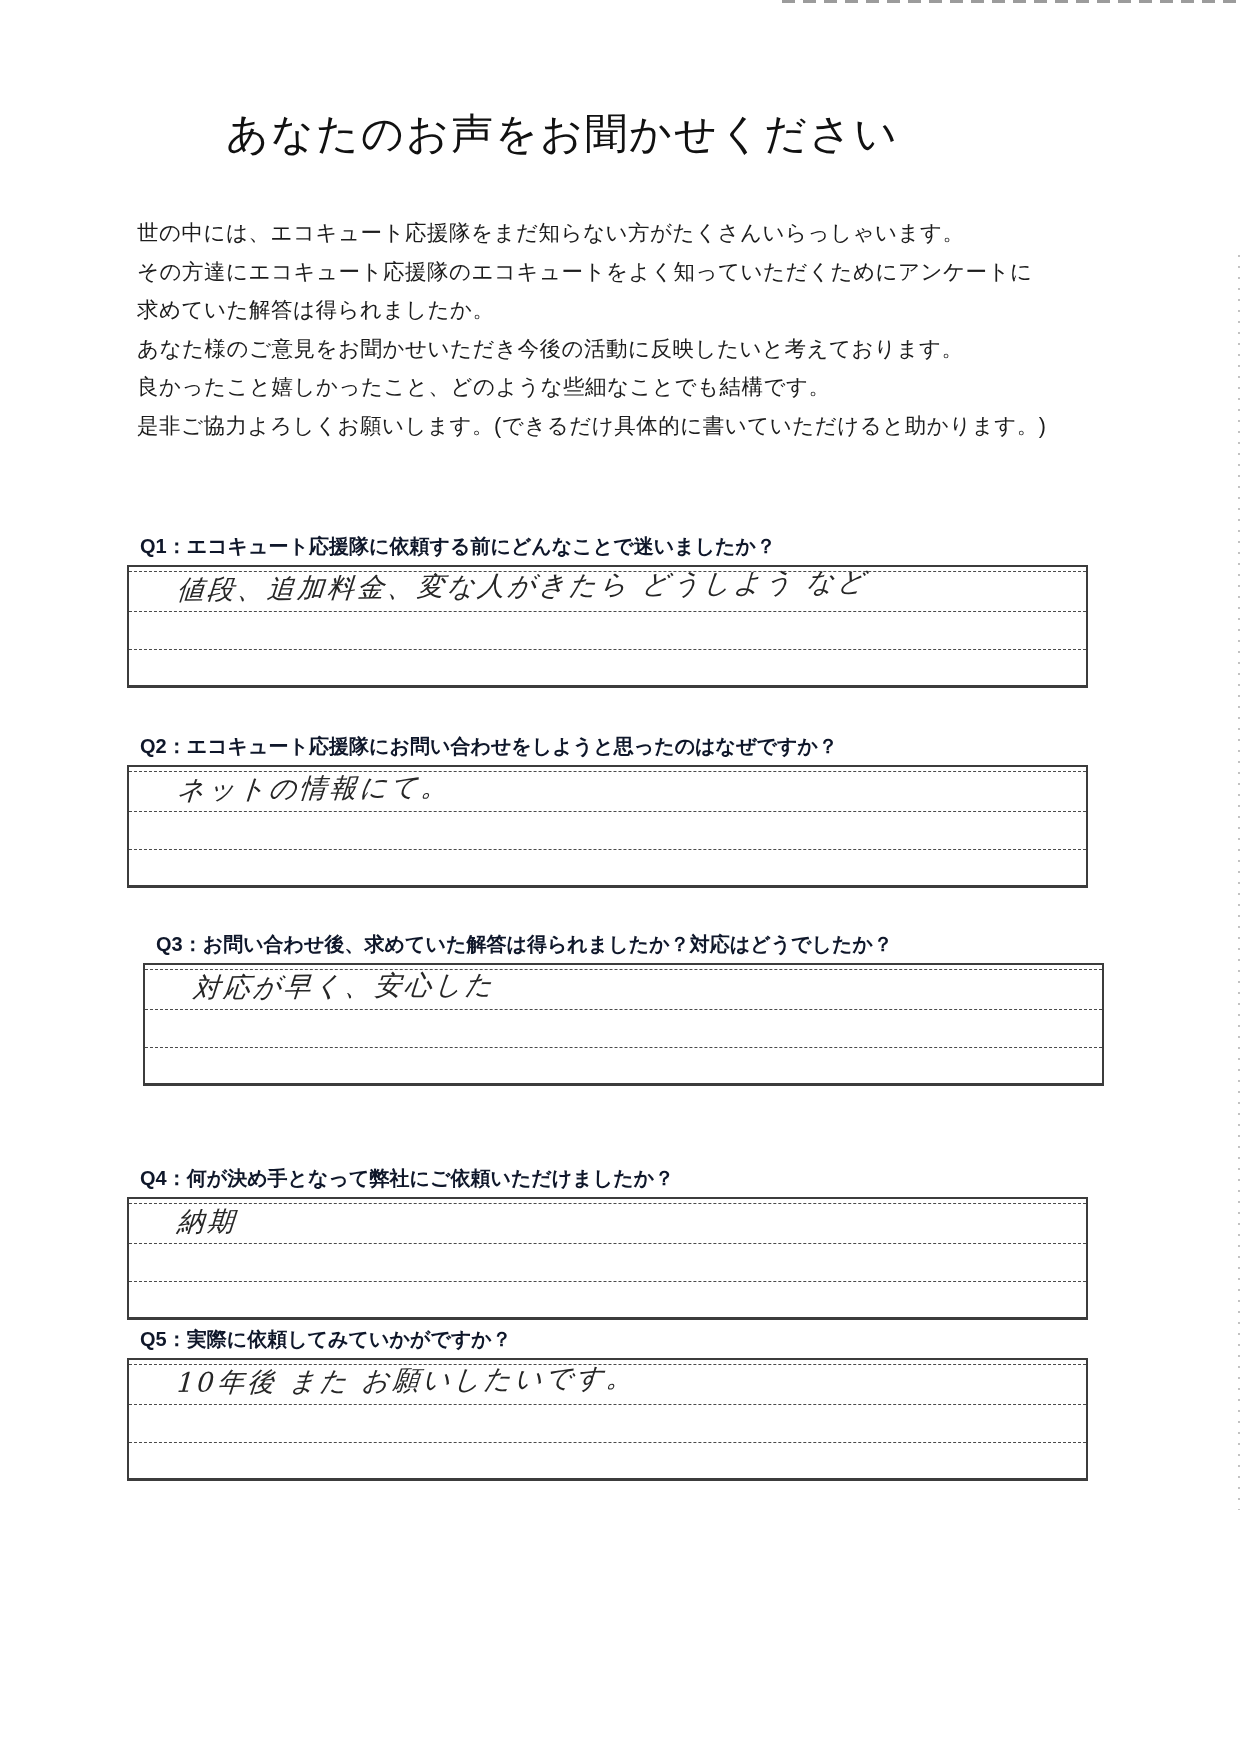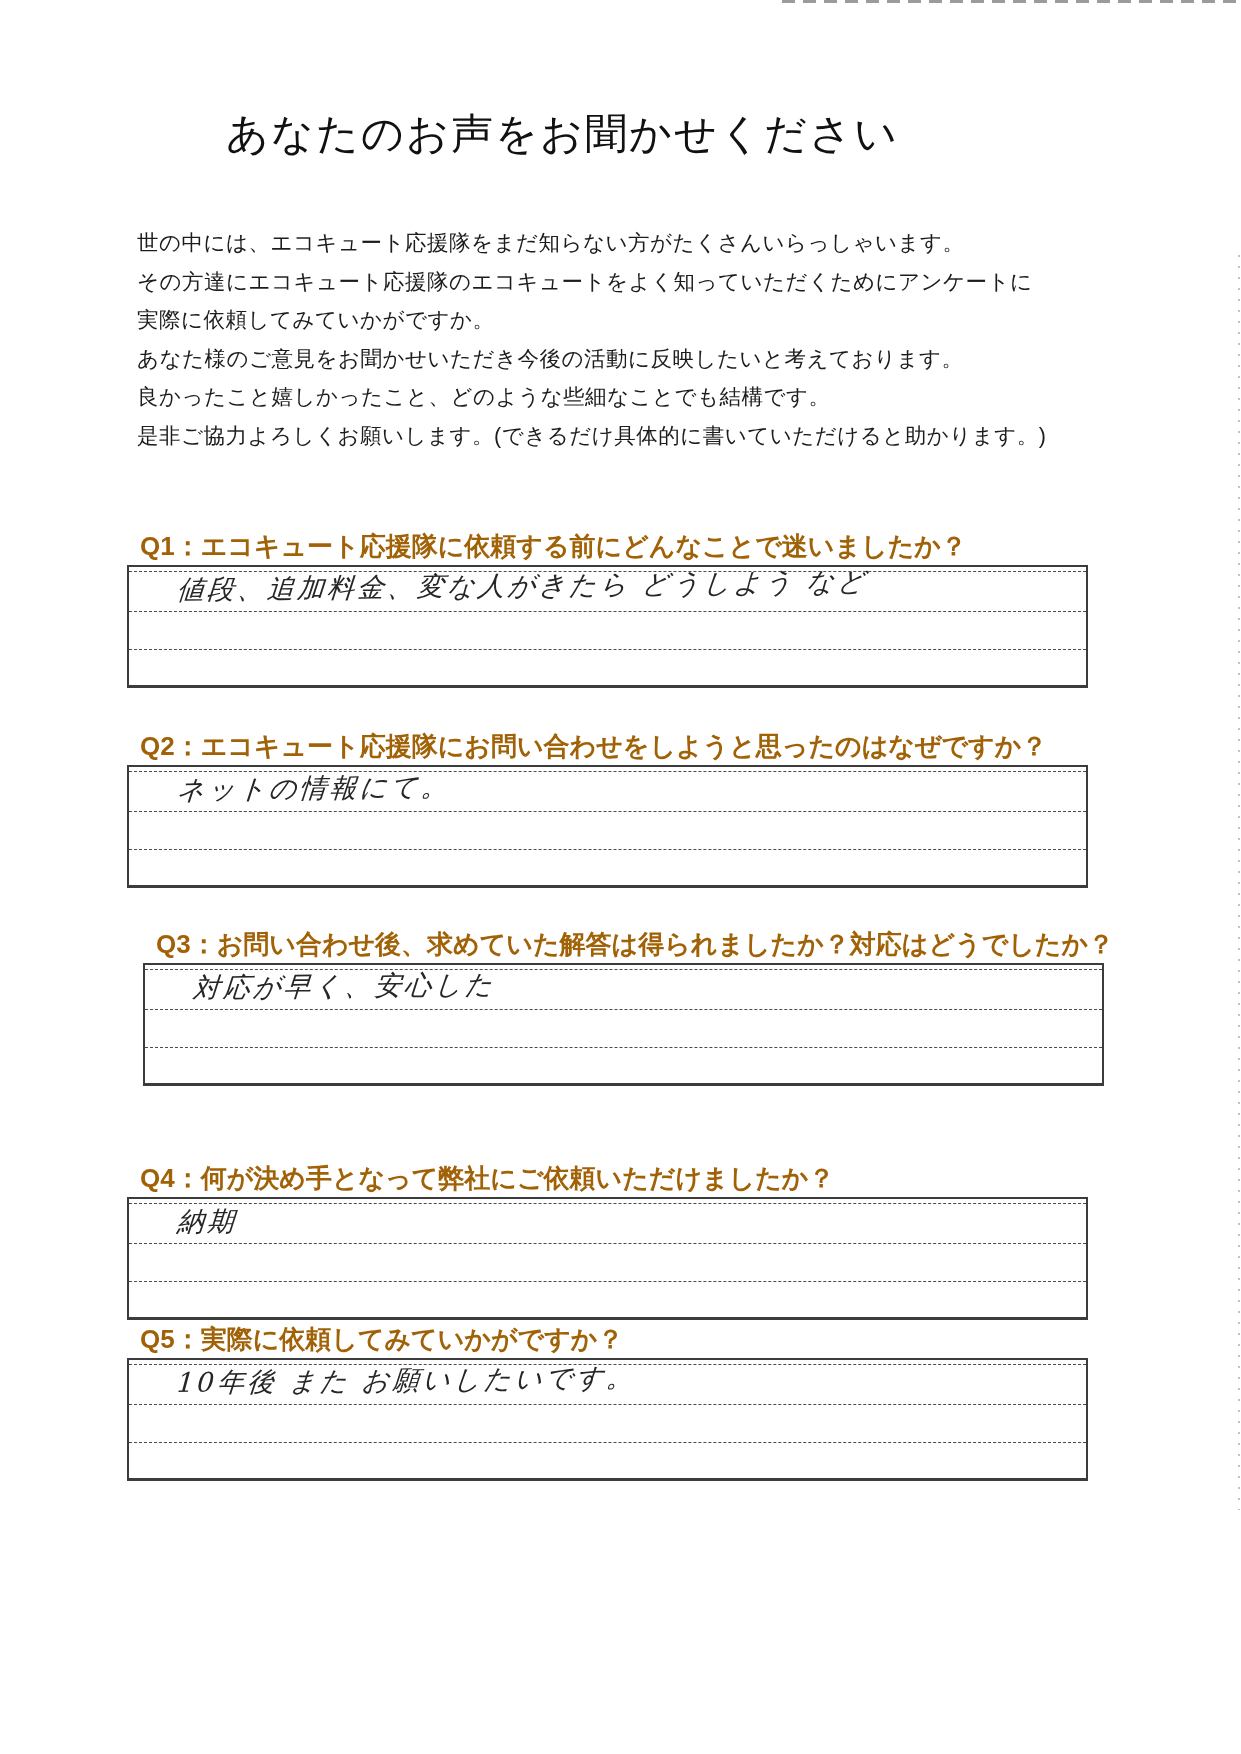--- a/index.html
+++ b/index.html
@@ -48,44 +48,44 @@
     text-align: center;
     font-size: 42px;
     font-weight: normal;
     letter-spacing: 2px;
     color: #111;
   }
 
   
   .intro {
     position: absolute;
-    top: 224px;
+    top: 214px;
     left: 137px;
     width: 960px;
   }
   .intro-line {
     font-size: 21.5px;
     line-height: 38.5px;
     letter-spacing: .5px;
     color: #1c1c1c;
     white-space: nowrap;
   }
 
   
   .qa {
     position: absolute;
     left: 127px;
     width: 961px;
   }
   .q-label {
     margin: 0 0 0 13px;
-    font-size: 26px;
+    font-size: 20px;
     line-height: 26px;
     font-weight: bold;
-    color: #a16207;
+    color: #0f172a;
     white-space: nowrap;
   }
   .answer-box {
     position: relative;
     margin-top: 6px;
     width: 957px;
     height: 118px;
     border: 2px solid #3c3c3c;
     border-bottom-width: 3px;
     background: #fff;
@@ -129,21 +129,21 @@
 <div class="page">
 
   <div class="artifact-top"></div>
   <div class="artifact-right"></div>
 
   <h1 class="title">あなたのお声をお聞かせください</h1>
 
   <div class="intro">
     <div class="intro-line">世の中には、エコキュート応援隊をまだ知らない方がたくさんいらっしゃいます。</div>
     <div class="intro-line">その方達にエコキュート応援隊のエコキュートをよく知っていただくためにアンケートに</div>
-    <div class="intro-line">実際に依頼してみていかがですか。</div>
+    <div class="intro-line">求めていた解答は得られましたか。</div>
     <div class="intro-line">あなた様のご意見をお聞かせいただき今後の活動に反映したいと考えております。</div>
     <div class="intro-line">良かったこと嬉しかったこと、どのような些細なことでも結構です。</div>
     <div class="intro-line">是非ご協力よろしくお願いします。(できるだけ具体的に書いていただけると助かります。)</div>
   </div>
 
   <section class="qa sec-q1">
     <h2 class="q-label">Q1：エコキュート応援隊に依頼する前にどんなことで迷いましたか？</h2>
     <div class="answer-box">
       <div class="rule rule-a"></div>
       <div class="rule rule-b"></div>

